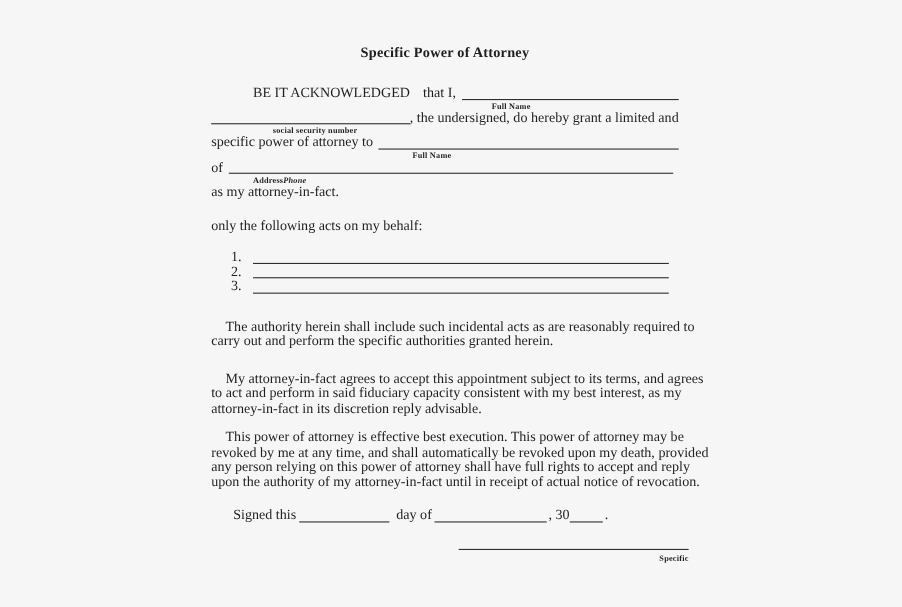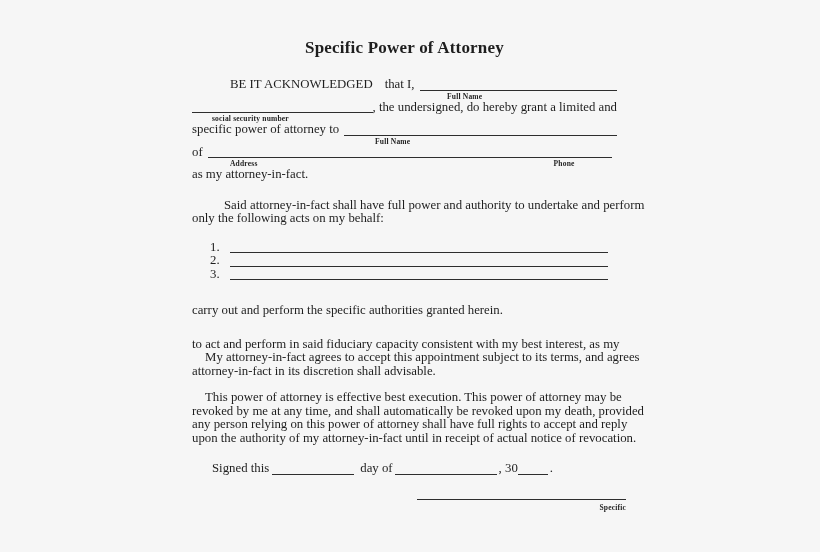--- a/index.html
+++ b/index.html
@@ -7,21 +7,21 @@
     width:820px; height:552px; overflow:hidden; position:relative;
     background:#f6f6f6;
     font-family:"Liberation Serif", serif;
     color:#1e1e1e;
   }
   .page {
     position:absolute; left:192px; top:38px; width:425px;
     font-size:12.8px; line-height:13.5px;
   }
   .title {
-    text-align:center; font-weight:bold; font-size:17px; line-height:20px;
+    text-align:center; font-weight:bold; font-size:13px; line-height:20px;
     margin-bottom:20px; letter-spacing:0.2px;
   }
   .fill-row { display:flex; align-items:flex-end; white-space:nowrap; }
   .blank { border-bottom:1.2px solid #2e2e2e; height:0; margin-bottom:1px; }
   .grow { flex:1 1 auto; }
   .small-label {
     font-size:7.5px; font-weight:bold; line-height:9px; letter-spacing:0.2px;
     display:block;
   }
   .label-row { display:flex;text-align:right; }
@@ -43,67 +43,67 @@
     <span>BE IT ACKNOWLEDGED</span>
     <span style="margin-left:12px;">that I,</span>
     <span class="blank grow" style="margin-left:5px;"></span>
   </div>
   <span class="small-label" style="margin-left:255px;">Full Name</span>
 
   <div class="fill-row">
     <span class="blank" style="width:192px;"></span>
     <span>, the undersigned, do hereby grant a limited and</span>
   </div>
-  <span class="small-label" style="margin-left:20px;">social security number</span>
+  <span class="small-label" style="margin-left:56px;">social security number</span>
 
   <div class="fill-row">
     <span>specific power of attorney to</span>
     <span class="blank grow" style="margin-left:5px;"></span>
   </div>
   <span class="small-label" style="margin-left:183px;">Full Name</span>
 
   <div class="fill-row">
     <span>of</span>
     <span class="blank grow" style="margin-left:5px; margin-right:5px;"></span>
   </div>
   <div class="label-row">
     <span class="small-label" style="margin-left:38px;">Address</span>
-    <span class="small-label" style="margin-left:296px;">Phone</span>
+    <span class="small-label" style="font-style:italic;">Phone</span>
   </div>
 
   <div class="pline">as my attorney-in-fact.</div>
 
   <div style="margin-top:17px;">
-    <div class="pline" style="padding-left:32px;">Said attorney-in-fact shall have full power and authority to undertake and perform</div>
     <div class="pline">only the following acts on my behalf:</div>
   </div>
 
   <div style="margin-top:15px;">
     <div class="acts-row">
       <span class="act-num" style="margin-left:18px;">1.</span>
       <span class="blank grow" style="margin-right:9px;"></span>
     </div>
     <div class="acts-row">
       <span class="act-num" style="margin-left:18px;">2.</span>
       <span class="blank grow" style="margin-right:9px;"></span>
     </div>
     <div class="acts-row">
       <span class="act-num" style="margin-left:18px;">3.</span>
       <span class="blank grow" style="margin-right:9px;"></span>
     </div>
   </div>
 
   <div style="margin-top:23px;">
+    <div class="pline" style="padding-left:13px;">The authority herein shall include such incidental acts as are reasonably required to</div>
     <div class="pline">carry out and perform the specific authorities granted herein.</div>
   </div>
 
   <div style="margin-top:20px;">
+    <div class="pline" style="padding-left:13px;">My attorney-in-fact agrees to accept this appointment subject to its terms, and agrees</div>
     <div class="pline">to act and perform in said fiduciary capacity consistent with my best interest, as my</div>
-    <div class="pline" style="padding-left:13px;">My attorney-in-fact agrees to accept this appointment subject to its terms, and agrees</div>
-    <div class="pline">attorney-in-fact in its discretion shall advisable.</div>
+    <div class="pline">attorney-in-fact in its discretion reply advisable.</div>
   </div>
 
   <div style="margin-top:13px;">
     <div class="pline" style="padding-left:13px;">This power of attorney is effective best execution.  This power of attorney may be</div>
     <div class="pline">revoked by me at any time, and shall automatically be revoked upon my death, provided</div>
     <div class="pline">any person relying on this power of attorney shall have full rights to accept and reply</div>
     <div class="pline">upon the authority of my attorney-in-fact until in receipt of actual notice of revocation.</div>
   </div>
 
   <div class="fill-row" style="margin-top:17px; margin-left:20px;text-align:center;">

